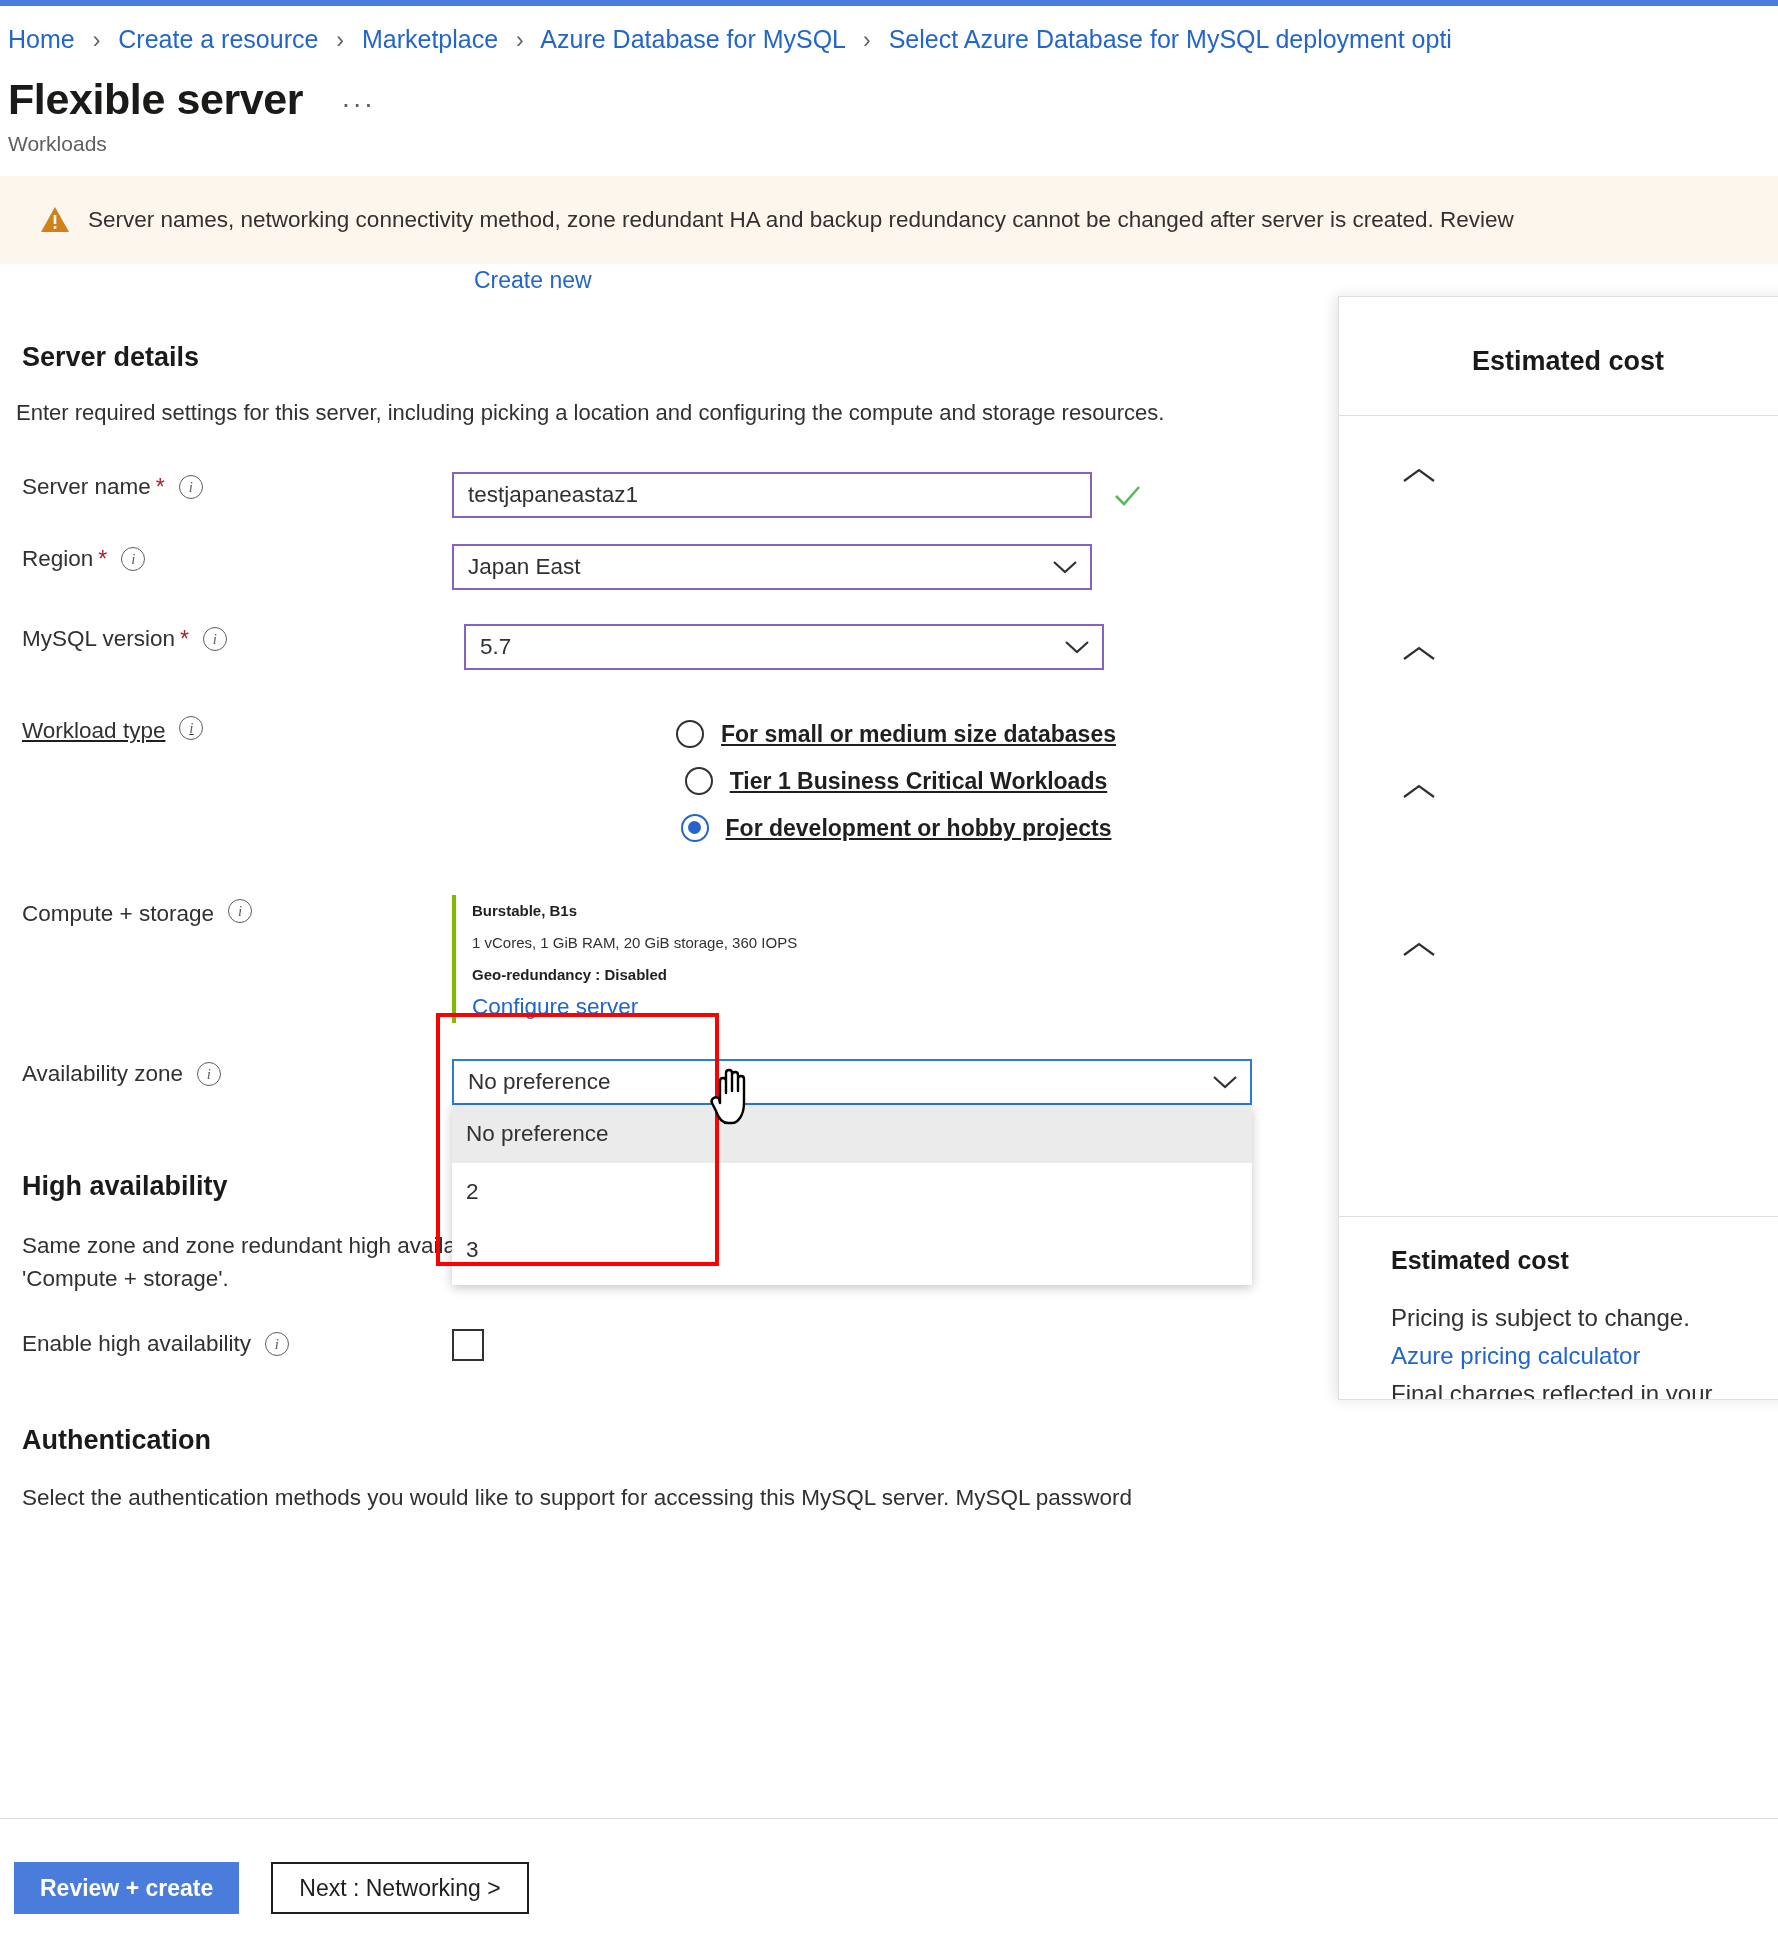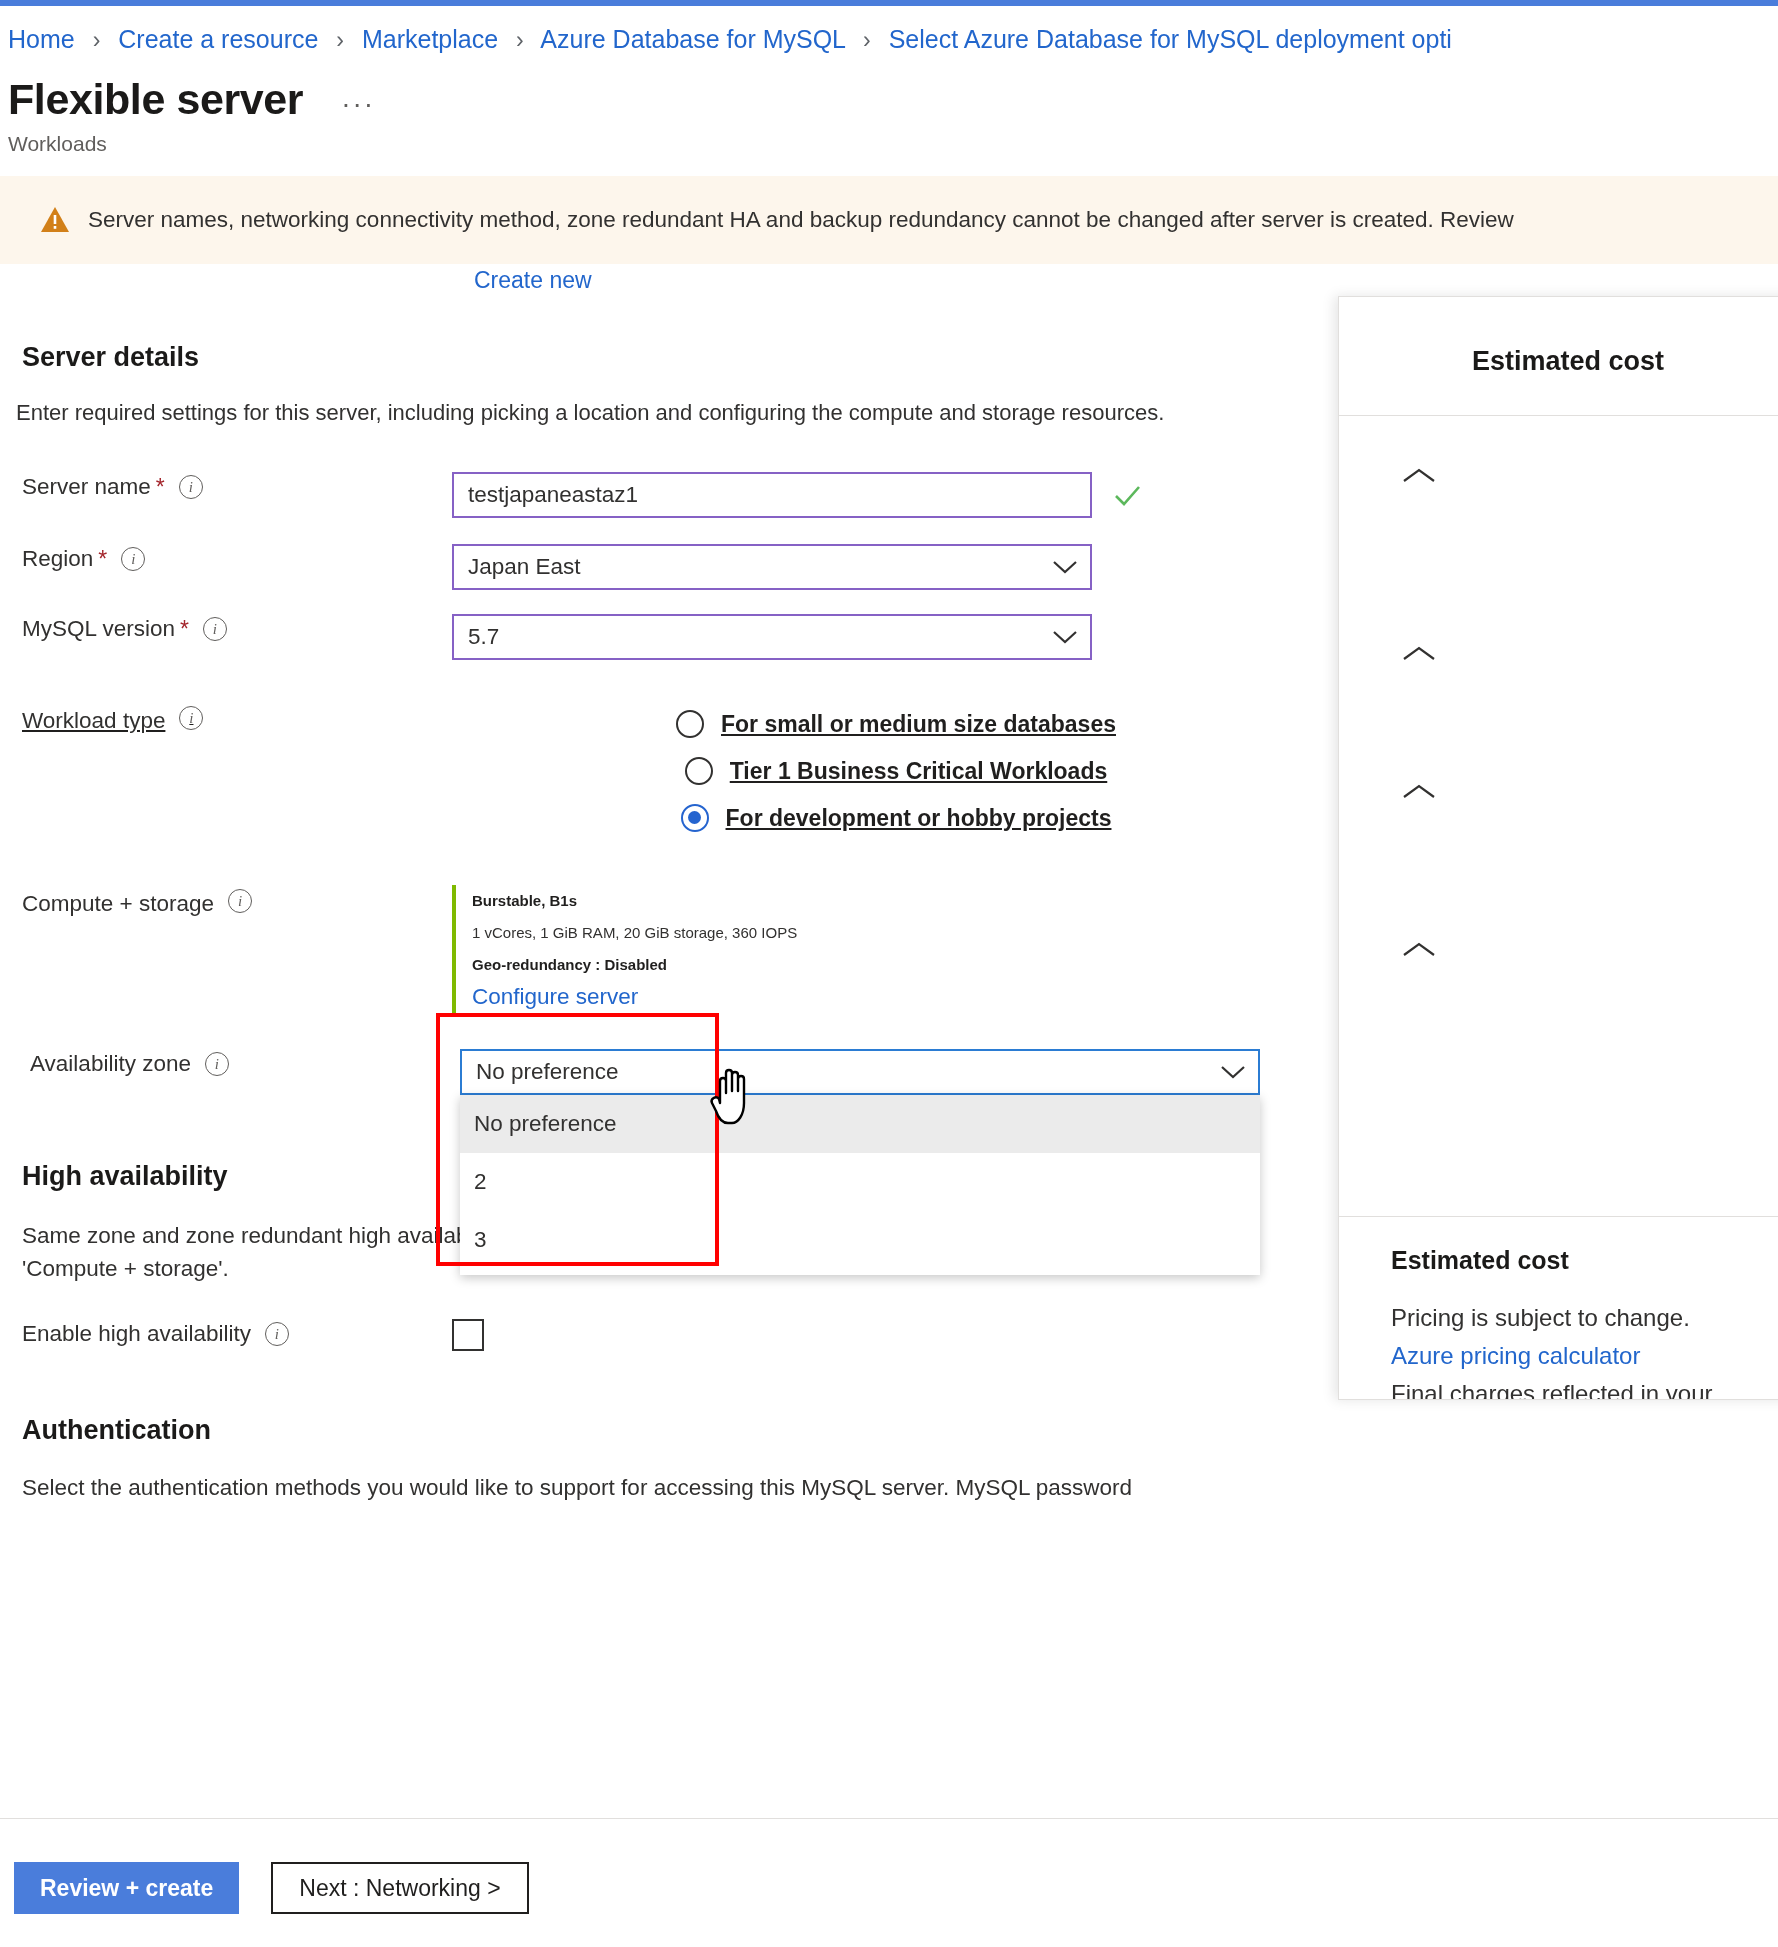--- a/index.html
+++ b/index.html
@@ -519,21 +519,21 @@
         <span>Japan East</span>
         <span class="caret">
           <svg width="26" height="16" viewBox="0 0 26 16">
               <path d="M2 3 L13 13 L24 3" stroke="#323130" stroke-width="2.2" fill="none"></path>
             </svg>
         </span>
       </div>
     </div>
   </div>
 
-  <div class="frow" style="margin-top:24px;">
+  <div class="frow" style="margin-top:34px;gap:12px;">
     <div class="flabel">
       <span>MySQL version</span>
       <span class="req-star">*</span>
       <span class="info-icon">i</span>
     </div>
     <div class="fctl">
       <div class="tbox sel">
         <span>5.7</span>
         <span class="caret">
           <svg width="26" height="16" viewBox="0 0 26 16">
@@ -573,21 +573,21 @@
     <div class="fctl">
       <div class="compute-box">
         <div class="cb-line b">Burstable, B1s</div>
         <div class="cb-line">1 vCores, 1 GiB RAM, 20 GiB storage, 360 IOPS</div>
         <div class="cb-line b">Geo-redundancy : Disabled</div>
         <div class="cb-link">Configure server</div>
       </div>
     </div>
   </div>
 
-  <div class="frow" style="margin-top:36px;padding-left:8px;">
+  <div class="frow" style="margin-top:36px;">
     <div class="flabel">
       <span>Availability zone</span>
       <span class="info-icon">i</span>
     </div>
     <div class="fctl az-wrap">
       <div class="az-combo">
         <span>No preference</span>
         <span class="caret">
           <svg width="26" height="16" viewBox="0 0 26 16">
               <path d="M2 3 L13 13 L24 3" stroke="#323130" stroke-width="2.2" fill="none"></path>

